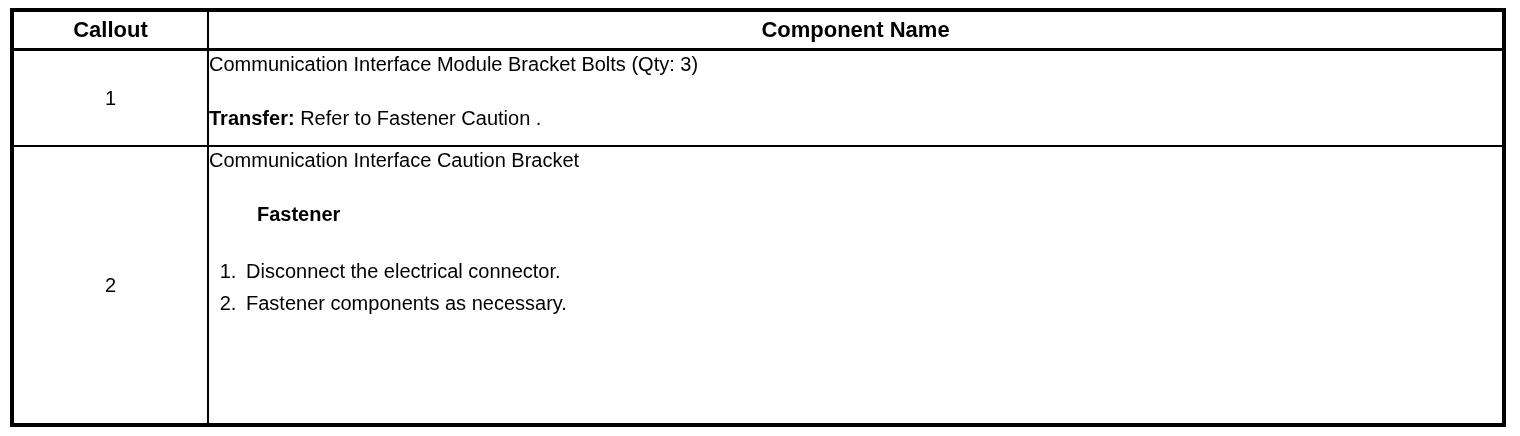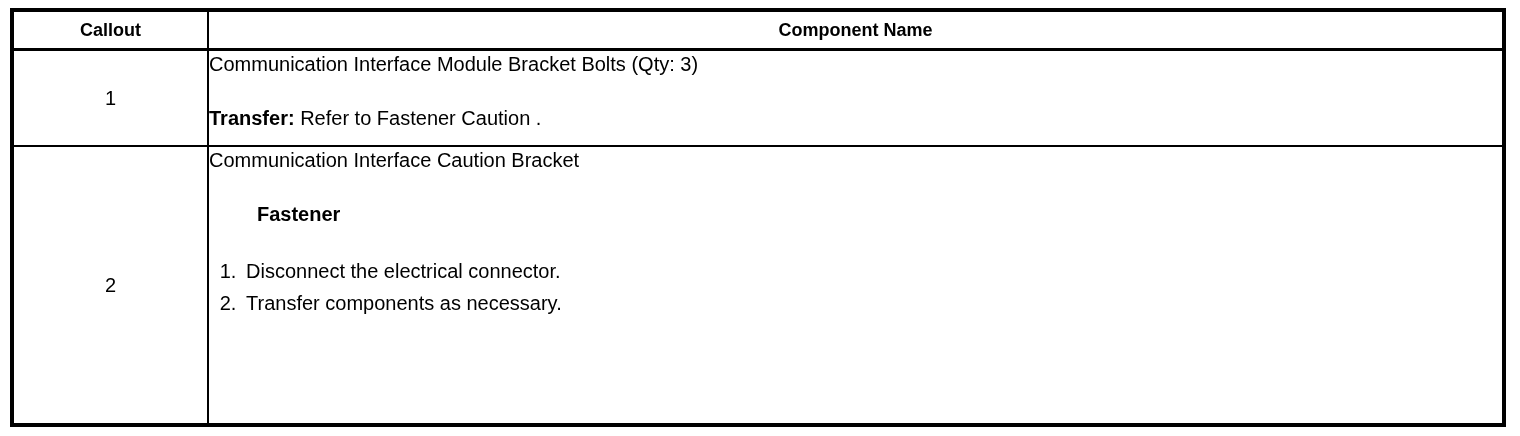--- a/index.html
+++ b/index.html
@@ -32,21 +32,21 @@
     border: 2px solid #000000;
     background: #ffffff;
     padding: 0;
     overflow: hidden;
   }
   tr.header-row th {
     height: 36px;
     border-bottom: 3px solid #000000;
     text-align: center;
     vertical-align: middle;
-    font-size: 18px;
+    font-size: 22px;
     font-weight: bold;
     line-height: 24px;
   }
   td.prelim-cell {
     height: 98px;
     vertical-align: top;
     padding: 6px 4px 6px 4px;
   }
   .prelim-title {
     font-weight: bold;
@@ -111,18 +111,18 @@
       </td>
     </tr>
 
     <tr class="row-2">
       <td class="callout-cell">2</td>
       <td class="component-cell">
         <div class="component-name">Communication Interface Caution Bracket</div>
         <div class="procedure-heading">Fastener</div>
         <ol class="steps-list">
           <li>Disconnect the electrical connector.</li>
-          <li>Transfer components as necessary.</li>
+          <li>Fastener components as necessary.</li>
         </ol>
       </td>
     </tr>
   </tbody>
 </table>
 
 </body></html>

